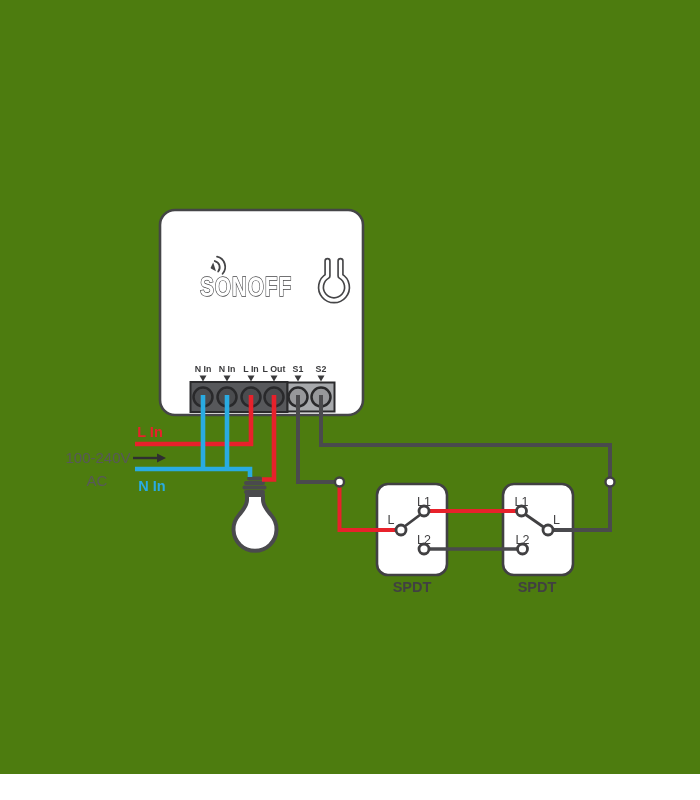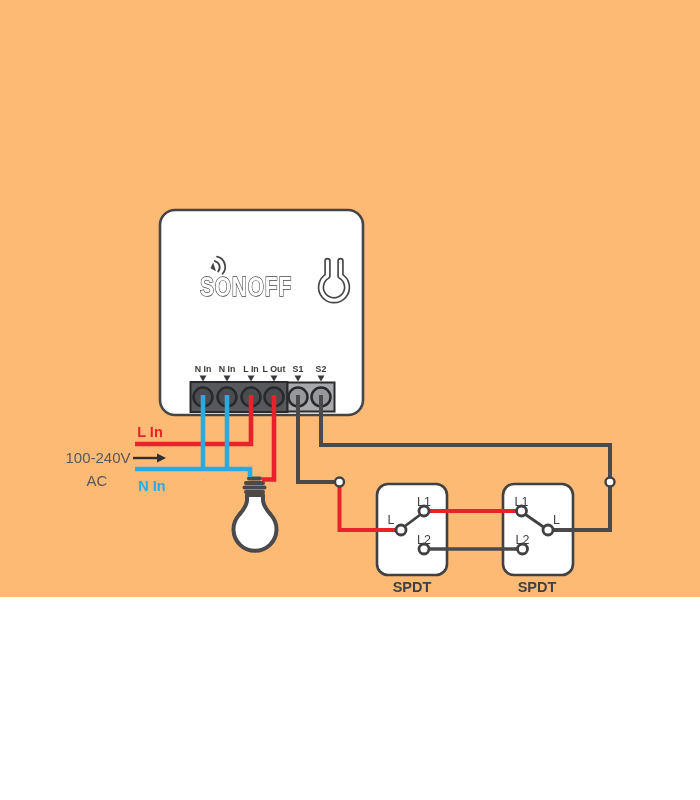--- a/index.html
+++ b/index.html
@@ -1,17 +1,17 @@
 <!DOCTYPE html>
 <html><head>
 <meta charset="utf-8">
 <style>
   html,body{margin:0;padding:0;background:#ffffff;}
   body{width:700px;height:800px;font-family:"Liberation Sans",sans-serif;}
-  .stage{position:relative;width:700px;height:597px;background:#fdba74;overflow:hidden;}
+  .stage{position:relative;width:700px;height:774px;background:#4d7c0f;overflow:hidden;}
   svg{display:block;}
   text{font-family:"Liberation Sans",sans-serif;}
   .term-label{font-size:8.8px;font-weight:bold;fill:#3a3a3c;}
   .sw-label{font-size:12.5px;fill:#414042;}
   .spdt-label{font-size:14.5px;font-weight:bold;fill:#414042;}
   .src-label{font-size:15px;fill:#58585a;}
   .live-label{font-size:14.5px;font-weight:bold;fill:#e8212b;}
   .neutral-label{font-size:14.5px;font-weight:bold;fill:#29abe2;}
   .logo-text{font-size:27px;font-weight:bold;fill:#ffffff;stroke:#454547;stroke-width:1.4;paint-order:stroke;letter-spacing:1px;}
 </style>

